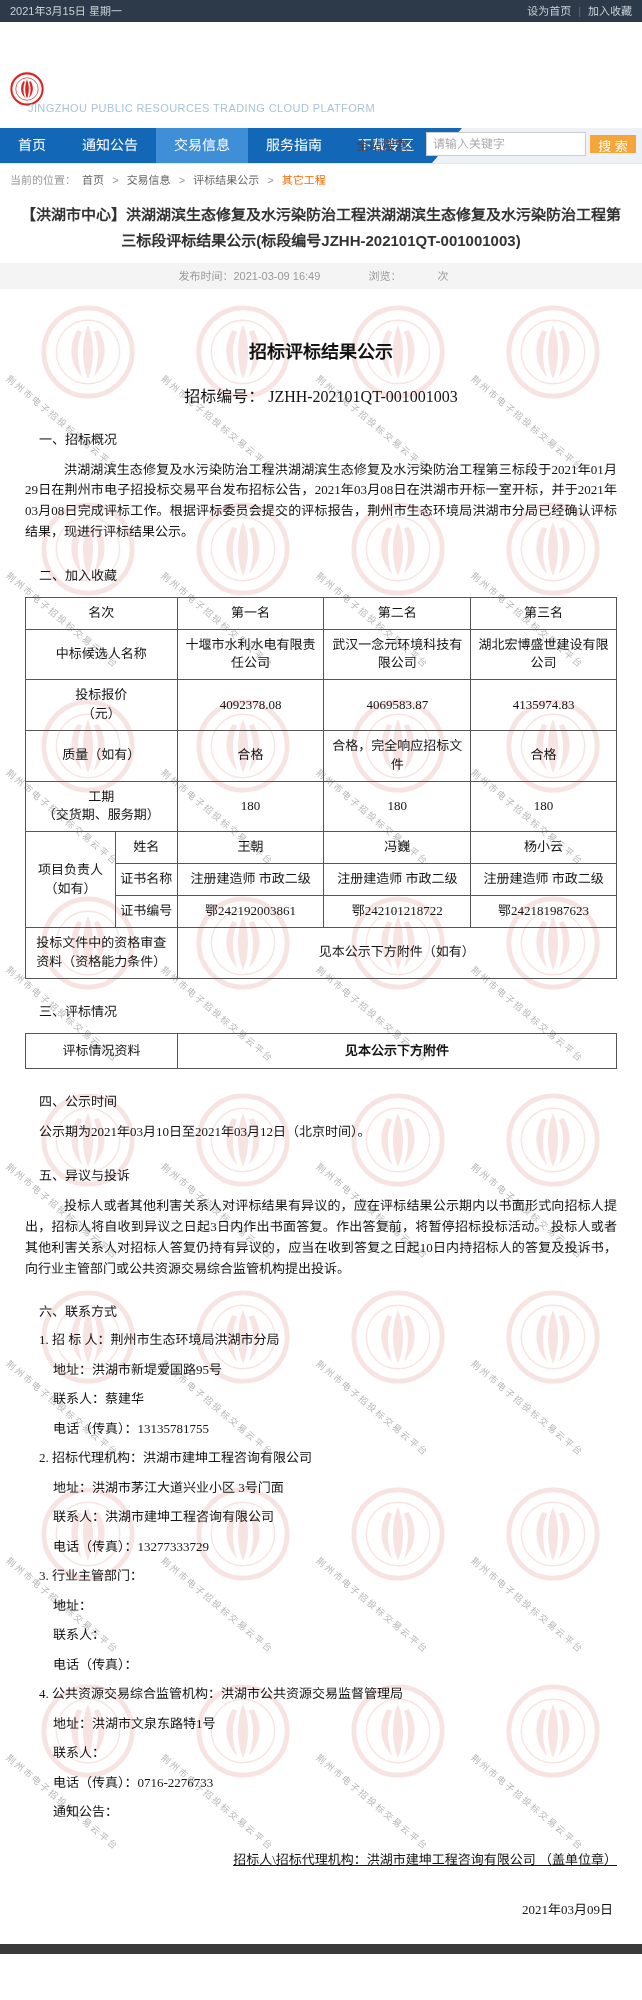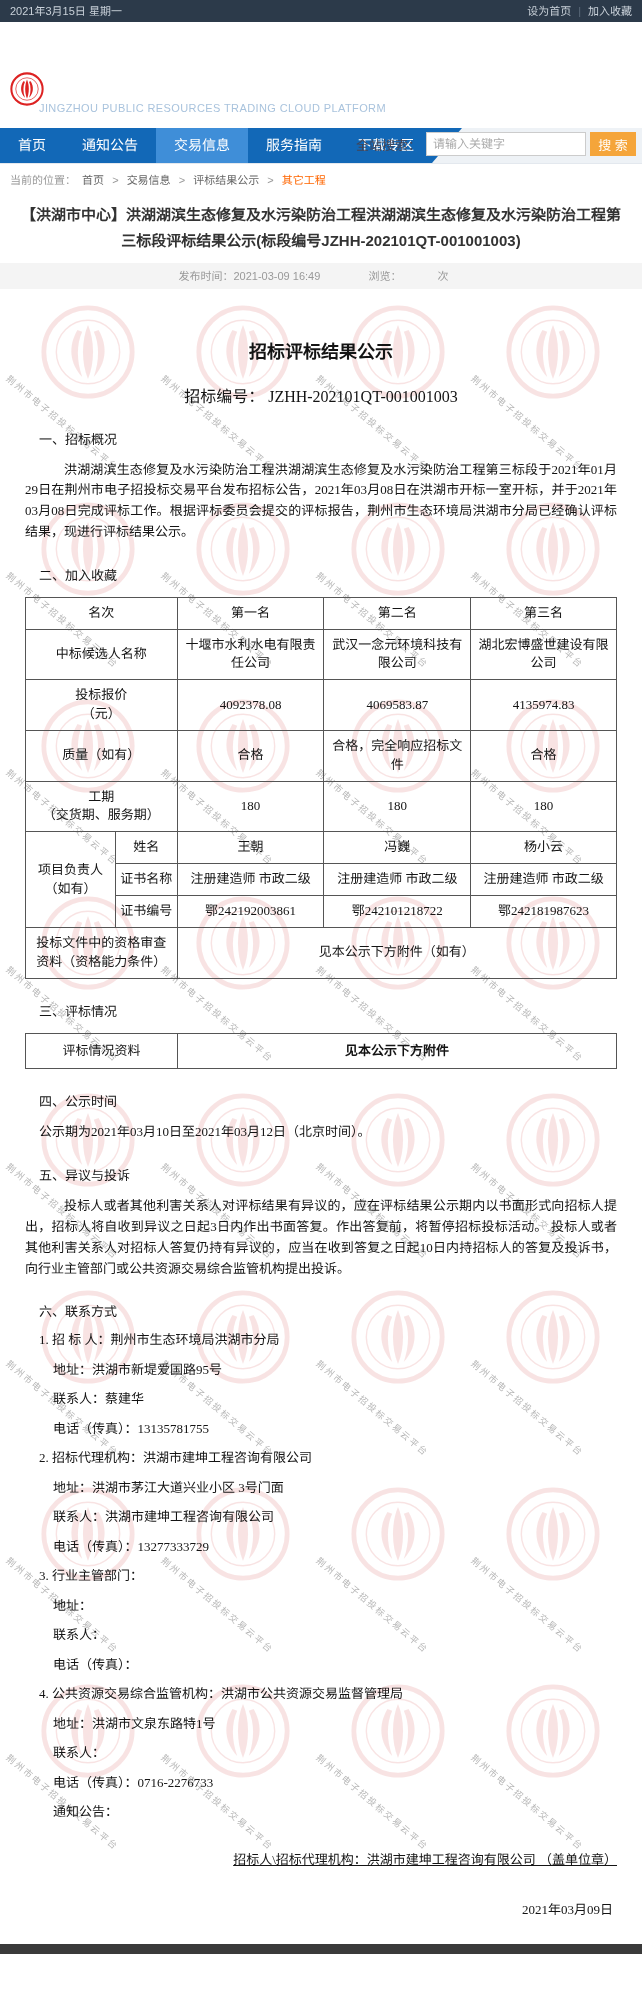--- a/index.html
+++ b/index.html
@@ -7,33 +7,33 @@
 
   
   .topbar{height:22px;background:#2c3a4a;color:#c9d1d9;font-size:11px;line-height:22px;
           display:flex;justify-content:space-between;padding:0 10px;}
   .topbar-right span.lnk{cursor:pointer;}
   .topbar-sep{color:#5d6c7c;margin:0 7px;}
 
   
   .header{height:106px;position:relative;background:#fff;}
   .logo-emblem{position:absolute;left:10px;top:50px;width:34px;height:34px;}
-  .platform-en{position:absolute;left:39px;top:80px;color:#a9c3dd;font-size:11px;letter-spacing:.4px;}
+  .platform-en{position:absolute;left:28px;top:80px;color:#a9c3dd;font-size:11px;letter-spacing:.4px;}
 
   
   .nav{height:35px;background:#eef2f6;position:relative;border-bottom:1px solid #e3e8ee;}
   .nav-blue{display:flex;background:#1268b7;width:462px;height:35px;
             clip-path:polygon(0 0,100% 0,calc(100% - 30px) 100%,0 100%);}
   .nav-item{color:#fff;font-size:14px;line-height:35px;padding:0 18px;cursor:pointer;white-space:nowrap;}
   .nav-item.active{background:#3f8ed8;}
   .nav-search{position:absolute;right:6px;top:4px;display:flex;align-items:center;}
   .nav-search label{font-size:13px;color:#445;margin-right:5px;}
   .nav-search input{width:146px;height:22px;border:1px solid #ccc;padding:0 6px;font-size:12px;color:#333;}
   .nav-search input::placeholder{color:#aaa;}
-  .search-btn{width:46px;height:24px;margin-left:4px;background:#f5a53a;color:#fff;border:none;
+  .search-btn{width:46px;height:18px;margin-left:4px;background:#f5a53a;color:#fff;border:none;
               font-size:13px;cursor:pointer;}
 
   
   .breadcrumb{padding:7px 10px 5px;font-size:11px;color:#999;background:#fff;}
   .bc-link{color:#666;cursor:pointer;margin:0 3px;}
   .bc-sep{color:#999;margin:0 2px;}
   .bc-last{color:#f60;cursor:pointer;margin-left:3px;}
 
   
   .article-title{padding:10px 14px 8px;font-size:15px;font-weight:bold;color:#333;

